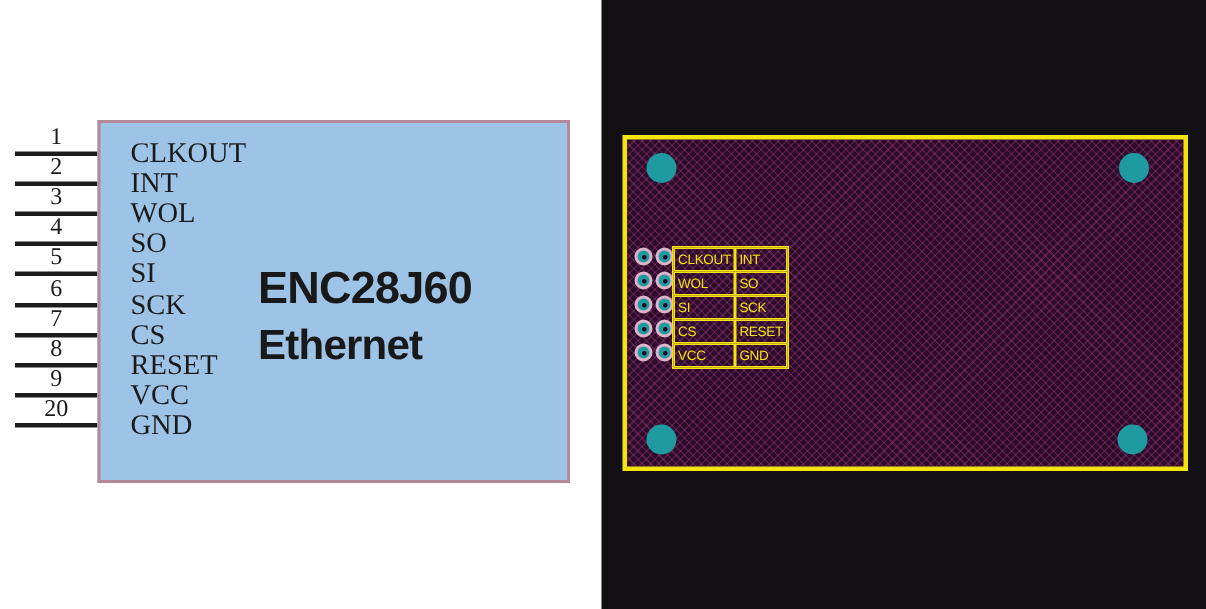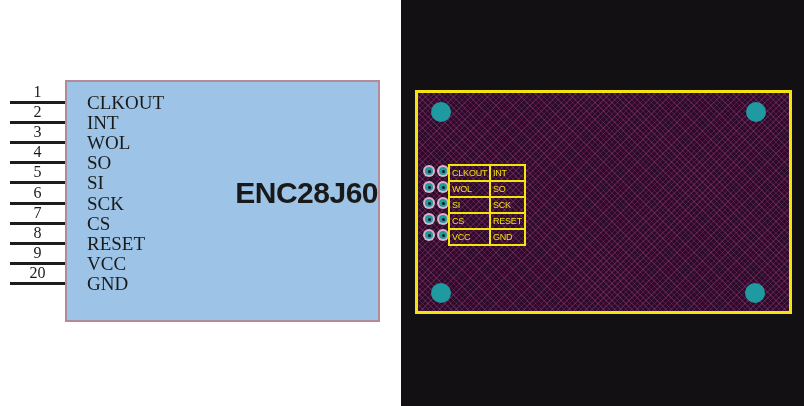--- a/index.html
+++ b/index.html
@@ -54,21 +54,21 @@
     transform: translateY(-54%);
     font-family: "Liberation Serif", serif;
     font-size: 19px;
     color: #1a1a1a;
     white-space: nowrap;
   }
   .symbol-title {
     position: absolute;
     left: 105px; right: 0;
     top: 92px;
-    text-align: right;
+    text-align: left;
     color: #191919;
     font-weight: bold;
     line-height: 1.25;
   }
   .symbol-title .t1 { font-size: 30px; letter-spacing: -0.5px; }
   .symbol-title .t2 { font-size: 28px; letter-spacing: -0.5px; }
 
   
   .pcb-panel {
     position: absolute;
@@ -202,20 +202,21 @@
           <div class="pin-label" style="top: 82.3px;">SO</div>
           <div class="pin-label" style="top: 102.4px;">SI</div>
           <div class="pin-label" style="top: 122.5px;">SCK</div>
           <div class="pin-label" style="top: 142.6px;">CS</div>
           <div class="pin-label" style="top: 162.7px;">RESET</div>
           <div class="pin-label" style="top: 182.8px;">VCC</div>
           <div class="pin-label" style="top: 202.9px;">GND</div>
         </div>
       <div class="symbol-title">
         <div class="t1">ENC28J60</div>
+        <div class="t2">Ethernet</div>
       </div>
     </div>
   </div>
 
   <div class="pcb-panel">
     <div class="pcb-board">
       <div class="mount-hole hole-tl"></div>
       <div class="mount-hole hole-tr"></div>
       <div class="mount-hole hole-bl"></div>
       <div class="mount-hole hole-br"></div>

